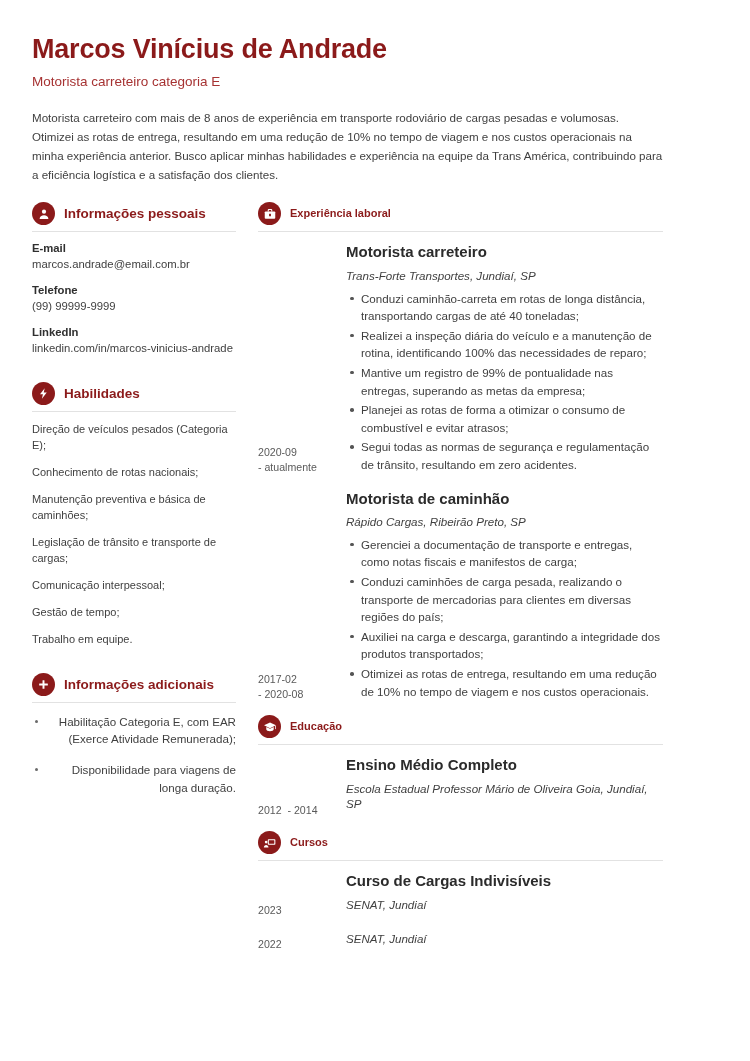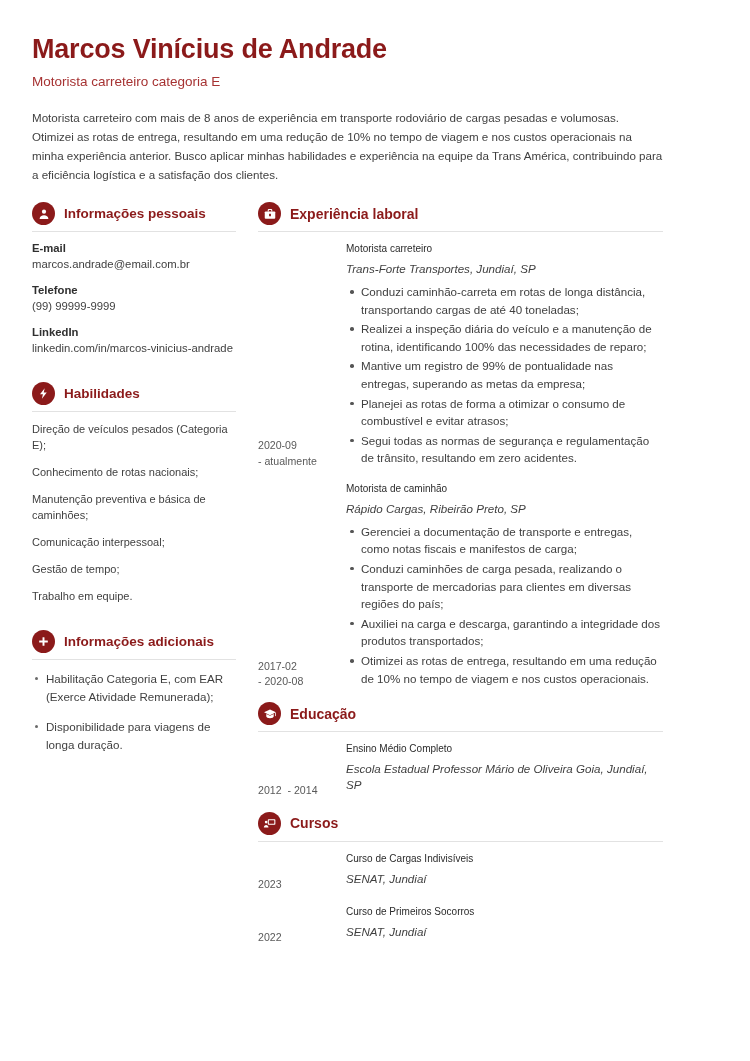--- a/index.html
+++ b/index.html
@@ -76,21 +76,21 @@
     height: 23px;
     flex: 0 0 23px;
     border-radius: 50%;
     background: #8b1a1a;
     display: flex;
     align-items: center;
     justify-content: center;
   }
   .sec-icon svg { display: block; }
   .sec-title {
-    font-size: 14px;
+    font-size: 11px;
     font-weight: bold;
     color: #8b1a1a;
     line-height: 1.16;
   }
   .col-left .sec-title { font-size: 13.5px; }
   .sec-rule {
     border: 0;
     border-top: 1px solid #e2e2e2;
     margin: 0 0 10px 0;
   }
@@ -119,20 +119,21 @@
     margin: 0;
     padding: 0 0 0 14px;
     list-style: none;
   }
   .addl-list li {
     position: relative;
     font-size: 11.6px;
     color: #3f3f3f;
     line-height: 1.52;
     margin-bottom: 13px;
+    text-align: right;
   }
   .addl-list li::before {
     content: "";
     position: absolute;
     left: -11px;
     top: 7px;
     width: 3px;
     height: 3px;
     background: #6a6a6a;
     border-radius: 50%;
@@ -149,22 +150,22 @@
     flex: 0 0 88px;
     font-size: 10.6px;
     color: #5a5a5a;
     line-height: 1.45;
     padding-top: 2px;
   }
   .entry-dates .d2 { display: block; }
   .entry-dates.inline .d2 { display: inline; }
   .entry-body { flex: 1 1 auto; }
   .entry-role {
-    font-size: 10px;
-    font-weight: normal;
+    font-size: 15px;
+    font-weight: bold;
     color: #2b2b2b;
     line-height: 1.3;
     margin-bottom: 6px;
   }
   .entry-org {
     font-size: 11.6px;
     font-style: italic;
     color: #3f3f3f;
     line-height: 1.35;
     margin-bottom: 6px;
@@ -243,20 +244,21 @@
               <path d="M14.2 2.5 5.6 13.3h5.3L9.1 21.5l8.9-11.2h-5.6z"></path>
             </svg>
           </span>
           <span class="sec-title">Habilidades</span>
         </div>
         <hr class="sec-rule">
 
         <div class="skill-item">Direção de veículos pesados (Categoria E);</div>
         <div class="skill-item">Conhecimento de rotas nacionais;</div>
         <div class="skill-item">Manutenção preventiva e básica de caminhões;</div>
+        <div class="skill-item">Legislação de trânsito e transporte de cargas;</div>
         <div class="skill-item">Comunicação interpessoal;</div>
         <div class="skill-item">Gestão de tempo;</div>
         <div class="skill-item">Trabalho em equipe.</div>
       </div>
 
       <div class="sec-gap"></div>
 
       <div class="section">
         <div class="sec-head">
           <span class="sec-icon">
@@ -371,21 +373,20 @@
           <div class="entry-dates">2023</div>
           <div class="entry-body">
             <div class="entry-role">Curso de Cargas Indivisíveis</div>
             <div class="entry-org">SENAT, Jundiaí</div>
           </div>
         </div>
 
         <div class="entry">
           <div class="entry-dates">2022</div>
           <div class="entry-body">
-            <div class="entry-role">Curso de Primeiros Socorros</div>
             <div class="entry-org">SENAT, Jundiaí</div>
           </div>
         </div>
       </div>
 
     </div>
   </div>
 </div>
 
 </body></html>

